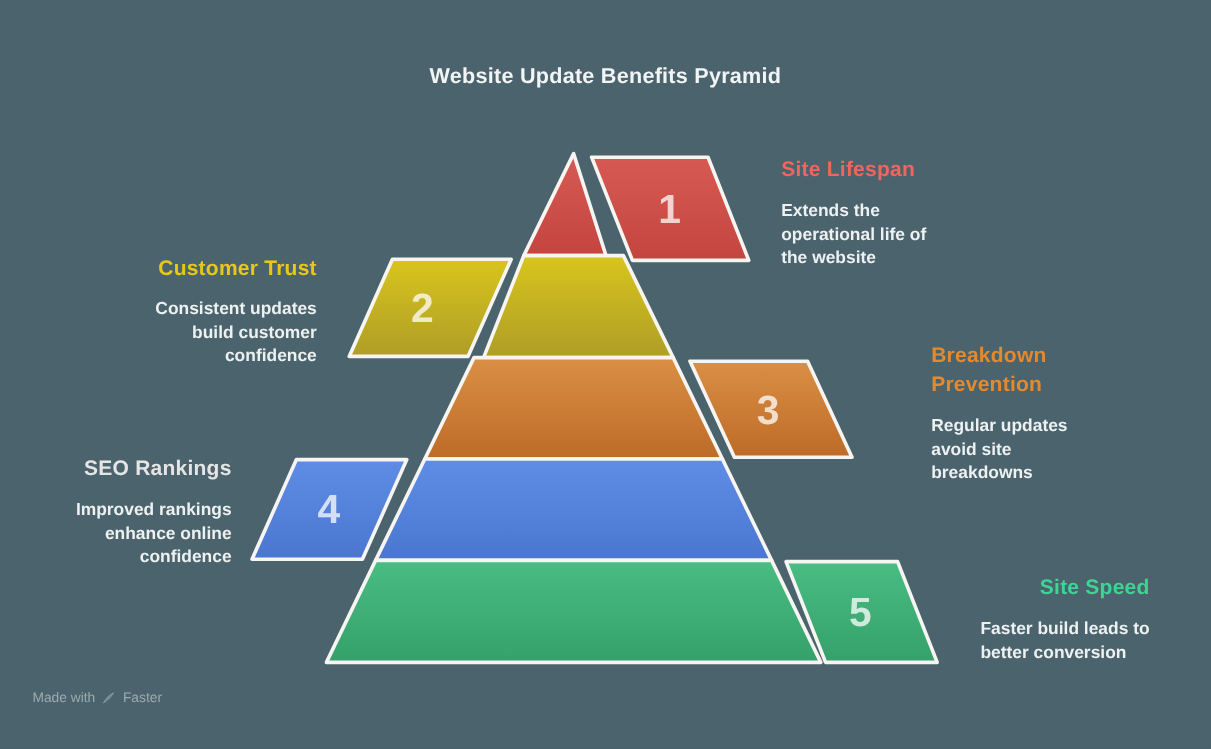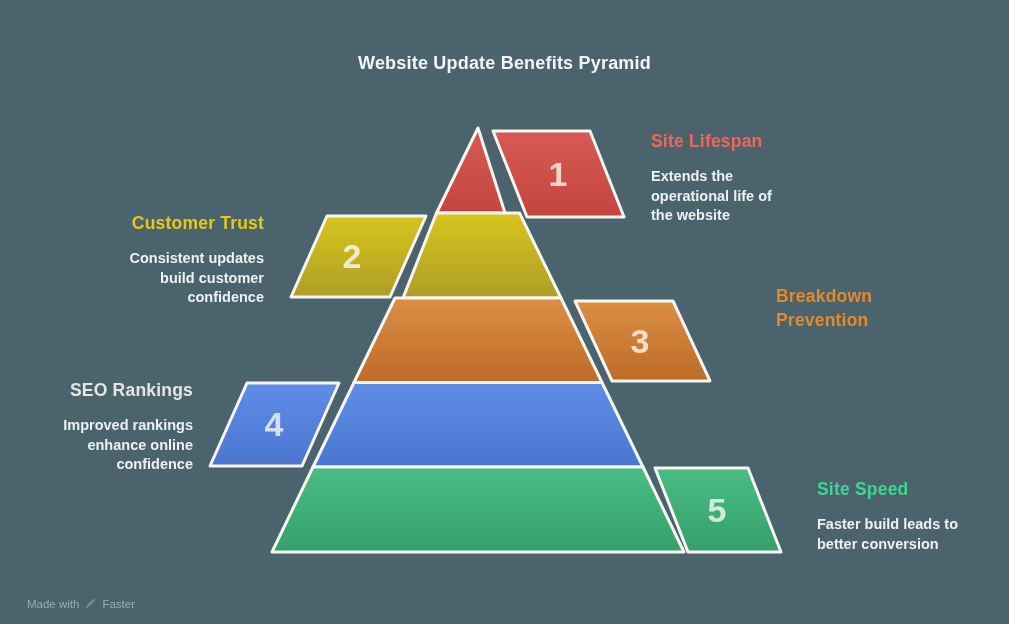--- a/index.html
+++ b/index.html
@@ -35,21 +35,21 @@
     font-size:14.5px; font-weight:600; line-height:19.5px;
     color:#edf1f1; white-space:pre-line;
   }
   .align-right { text-align:right; }
   .lvl1 { left:651px; top:129px; }
   .lvl2 { right:745px; top:211px; }
   .lvl3 { left:776px; top:284px; }
   .lvl4 { right:816px; top:378px; }
   .lvl5 { left:817px; top:477px; }
   .watermark {
-    position:absolute; left:27px; top:597px;
+    position:absolute; left:27px; top:575px;
     display:flex; align-items:center; gap:5px;
     font-size:11.5px; font-weight:500;
     color:rgba(203,216,216,0.62);
   }
   .watermark svg { display:block; opacity:.85; }
 </style>
 </head>
 <body style="background: rgb(75, 99, 108);">
 
 <div class="stage">
@@ -109,31 +109,34 @@
   <div class="lvl lvl2 align-right">
     <div class="lvl-heading" style="color: rgb(231, 201, 21);">Customer Trust</div>
     <div class="lvl-desc">Consistent updates
 build customer
 confidence</div>
   </div>
 
   <div class="lvl lvl3">
     <div class="lvl-heading" style="color: rgb(228, 138, 46);">Breakdown
 Prevention</div>
+    <div class="lvl-desc">Regular updates
+avoid site
+breakdowns</div>
   </div>
 
   <div class="lvl lvl4 align-right">
     <div class="lvl-heading" style="color: #e5e5e5;">SEO Rankings</div>
     <div class="lvl-desc">Improved rankings
 enhance online
 confidence</div>
   </div>
 
   <div class="lvl lvl5">
-    <div class="lvl-heading" style="color: rgb(62, 212, 148);">Site Speed</div>
+    <div class="lvl-heading" style="color: rgb(62, 212, 148); text-align: right;">Site Speed</div>
     <div class="lvl-desc">Faster build leads to
 better conversion</div>
   </div>
 
   <div class="watermark">
     <span>Made with</span>
     <svg width="13" height="13" viewBox="0 0 13 13">
       <path d="M1 12 C3.5 10.5 8.5 8 12 1 C7.5 3 3.5 6.5 1 12 Z M4 9 L9 4" fill="rgba(203,216,216,0.62)" stroke="rgba(75,99,108,0.9)" stroke-width="0.7"></path>
     </svg>
     <span>Faster</span>

